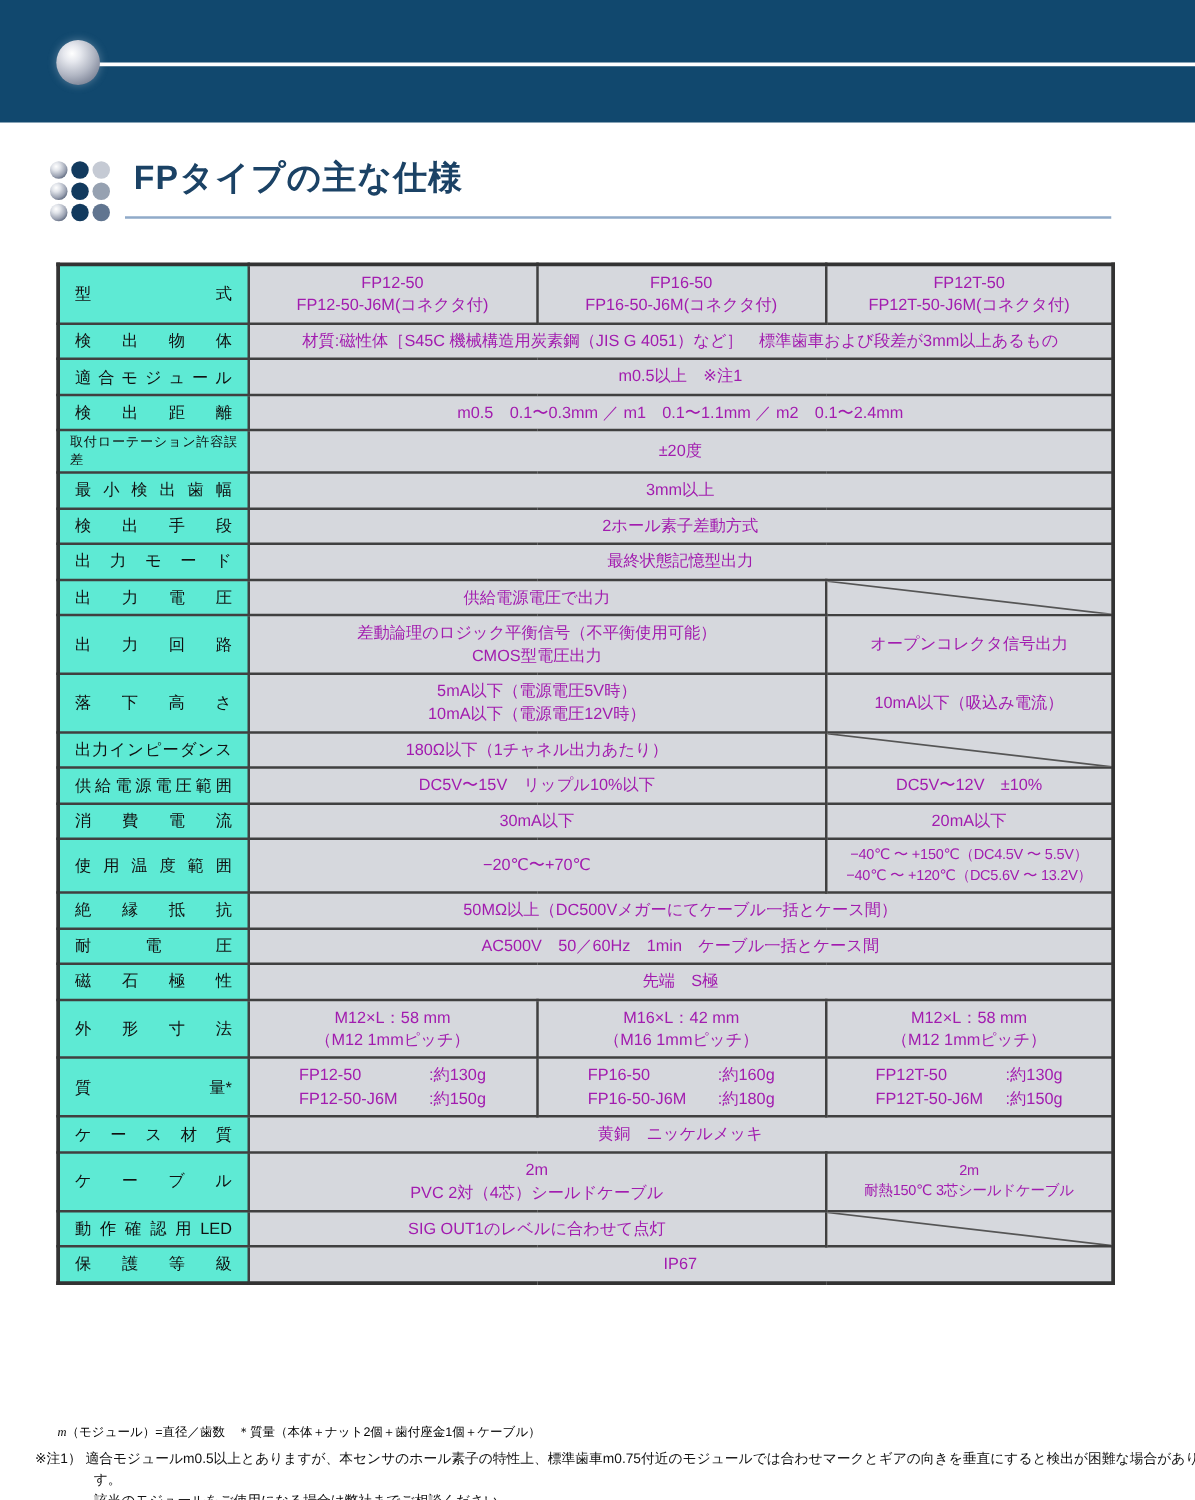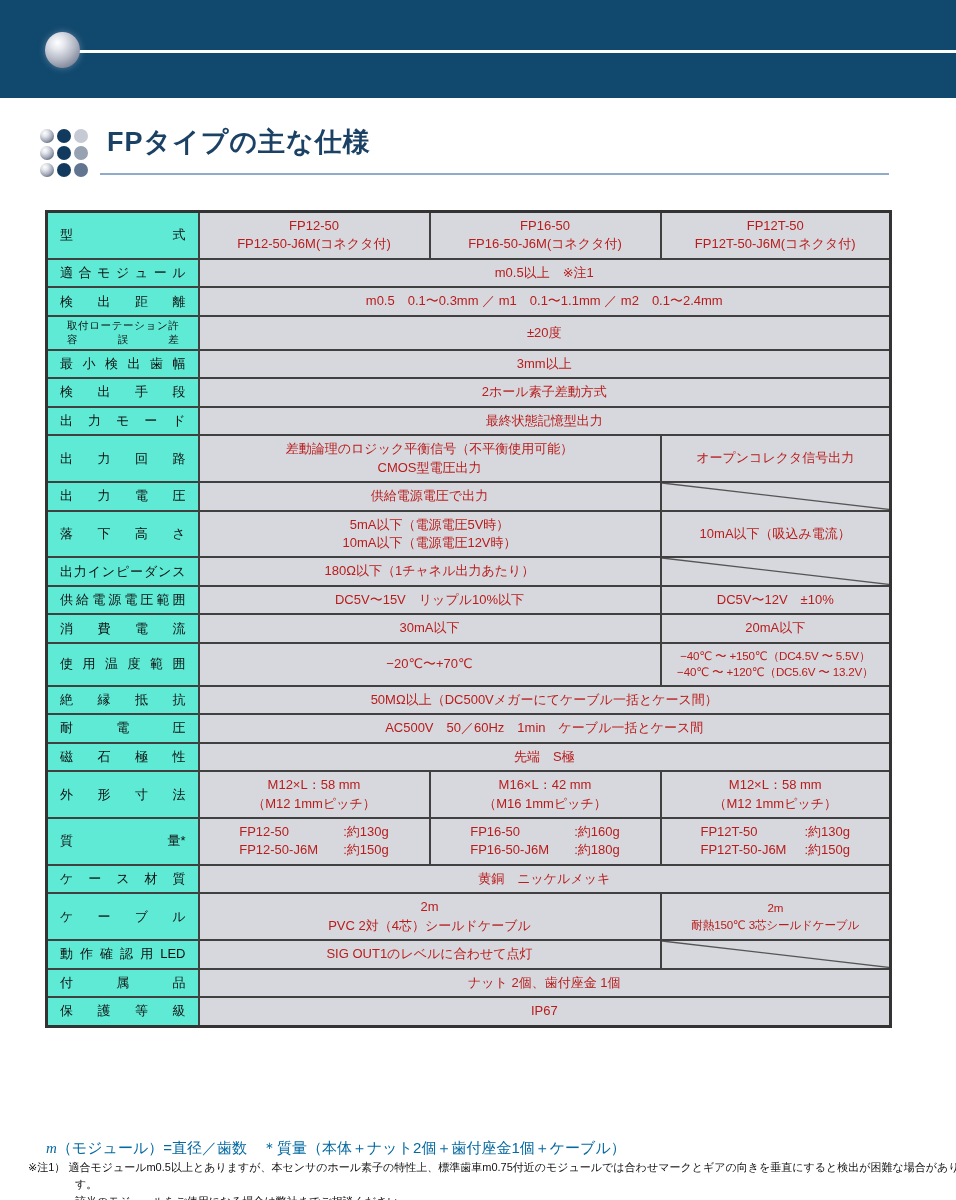--- a/index.html
+++ b/index.html
@@ -26,29 +26,29 @@
   .dot.g2 { background:#96a1b1; }
   .dot.g3 { background:#617590; }
   .title-text { margin-left:19px; font-size:27px; font-weight:bold; color:#1b4265; letter-spacing:1px; line-height:1.3; }
   .title-underline { position:absolute; top:173px; left:100px; width:789px; height:2px; background:#90aac9; }
   
   table.spec { position:absolute; top:210px; left:45px; width:844px; border-collapse:collapse; table-layout:fixed; border:3px solid #333333; }
   table.spec td { border:2px solid #404040; vertical-align:middle; }
   td.lbl { background:#5eead4; padding:2px 12px; font-size:13px; color:#111111; }
   td.lbl .jst { display:block; text-align:justify; text-align-last:justify; }
   td.lbl .lblparts { display:flex; justify-content:space-between; align-items:flex-start; }
-  td.lbl.small { font-size:10.5px; padding:2px 19px; letter-spacing:-0.3px; }
-  td.val { background:#d6d8dd; text-align:center; padding:4px 8px; font-size:13px; line-height:1.42; color:#b91c1c; }
+  td.lbl.small { font-size:10.5px; padding:2px 8px; letter-spacing:-0.3px; }
+  td.val { background:#d6d8dd; text-align:center; padding:4px 8px; font-size:13px; line-height:1.42; color:#a21caf; }
   td.val.tight { font-size:11.6px; letter-spacing:-0.2px; padding:4px 4px; }
   td.diag-cell { background:#d6d8dd; position:relative; padding:0; }
   td.diag-cell svg { position:absolute; top:0; left:0; width:100%; height:100%; display:block; }
   .pair { display:inline-flex; text-align:left; }
   .pair .pl { width:104px; display:inline-block; }
   
-  .fn1 { position:absolute; top:1139px; left:46px; font-size:15px; color:#0369a1; }
+  .fn1 { position:absolute; top:1139px; left:46px; font-size:10px; color:#000000; }
   .fn1 .ital, .note .ital { font-style:italic; font-family:"Liberation Serif","DejaVu Serif",serif; }
   .note { position:absolute; top:1159px; left:28px; width:912px; font-size:11px; line-height:1.55; color:#111111; padding-left:47px; text-indent:-47px; }
 </style>
 </head>
 <body>
 
 <div class="band">
   <div class="band-line"></div>
   <div class="sphere"></div>
 </div>
@@ -80,20 +80,26 @@
       <tr>
         <td class="lbl">
           <span class="jst">型式</span>
         </td>
         <td colspan="1" class="val"><span>FP12-50</span><br><span>FP12-50-J6M(コネクタ付)</span></td>
         <td colspan="1" class="val"><span>FP16-50</span><br><span>FP16-50-J6M(コネクタ付)</span></td>
         <td colspan="1" class="val"><span>FP12T-50</span><br><span>FP12T-50-J6M(コネクタ付)</span></td>
       </tr>
       <tr>
         <td class="lbl">
+          <span class="jst">検出物体</span>
+        </td>
+        <td colspan="3" class="val"><span>材質:磁性体［S45C 機械構造用炭素鋼（JIS G 4051）など］　標準歯車および段差が3mm以上あるもの</span></td>
+      </tr>
+      <tr>
+        <td class="lbl">
           <span class="jst">適合モジュール</span>
         </td>
         <td colspan="3" class="val"><span>m0.5以上　※注1</span></td>
       </tr>
       <tr>
         <td class="lbl">
           <span class="jst">検出距離</span>
         </td>
         <td colspan="3" class="val"><span>m0.5　0.1〜0.3mm ／ m1　0.1〜1.1mm ／ m2　0.1〜2.4mm</span></td>
       </tr>
@@ -113,38 +119,38 @@
         <td class="lbl">
           <span class="jst">検出手段</span>
         </td>
         <td colspan="3" class="val"><span>2ホール素子差動方式</span></td>
       </tr>
       <tr>
         <td class="lbl">
           <span class="jst">出力モード</span>
         </td>
         <td colspan="3" class="val"><span>最終状態記憶型出力</span></td>
-      </tr>
-      <tr>
-        <td class="lbl">
-          <span class="jst">出力回路</span>
-        </td>
-        <td colspan="2" class="val"><span>差動論理のロジック平衡信号（不平衡使用可能）</span><br><span>CMOS型電圧出力</span></td>
-        <td colspan="1" class="val"><span>オープンコレクタ信号出力</span></td>
       </tr>
       <tr>
         <td class="lbl">
           <span class="jst">出力電圧</span>
         </td>
         <td colspan="2" class="val"><span>供給電源電圧で出力</span></td>
         <td colspan="1" class="diag-cell">
           <svg viewBox="0 0 100 100" preserveAspectRatio="none">
             <line x1="0" y1="0" x2="100" y2="100" stroke="#555555" stroke-width="1.4" vector-effect="non-scaling-stroke"></line>
           </svg>
         </td>
+      </tr>
+      <tr>
+        <td class="lbl">
+          <span class="jst">出力回路</span>
+        </td>
+        <td colspan="2" class="val"><span>差動論理のロジック平衡信号（不平衡使用可能）</span><br><span>CMOS型電圧出力</span></td>
+        <td colspan="1" class="val"><span>オープンコレクタ信号出力</span></td>
       </tr>
       <tr>
         <td class="lbl">
           <span class="jst">落下高さ</span>
         </td>
         <td colspan="2" class="val"><span>5mA以下（電源電圧5V時）</span><br><span>10mA以下（電源電圧12V時）</span></td>
         <td colspan="1" class="val"><span>10mA以下（吸込み電流）</span></td>
       </tr>
       <tr>
         <td class="lbl">
@@ -252,26 +258,20 @@
         </td>
         <td colspan="2" class="val"><span>SIG OUT1のレベルに合わせて点灯</span></td>
         <td colspan="1" class="diag-cell">
           <svg viewBox="0 0 100 100" preserveAspectRatio="none">
             <line x1="0" y1="0" x2="100" y2="100" stroke="#555555" stroke-width="1.4" vector-effect="non-scaling-stroke"></line>
           </svg>
         </td>
       </tr>
       <tr>
         <td class="lbl">
-          <span class="jst">付属品</span>
-        </td>
-        <td colspan="3" class="val"><span>ナット 2個、歯付座金 1個</span></td>
-      </tr>
-      <tr>
-        <td class="lbl">
           <span class="jst">保護等級</span>
         </td>
         <td colspan="3" class="val"><span>IP67</span></td>
       </tr>
     </tbody>
 </table>
 
 <div class="fn1"><span class="ital">m</span><span>（モジュール）=直径／歯数　＊質量（本体＋ナット2個＋歯付座金1個＋ケーブル）</span></div>
 
 <div class="note">

